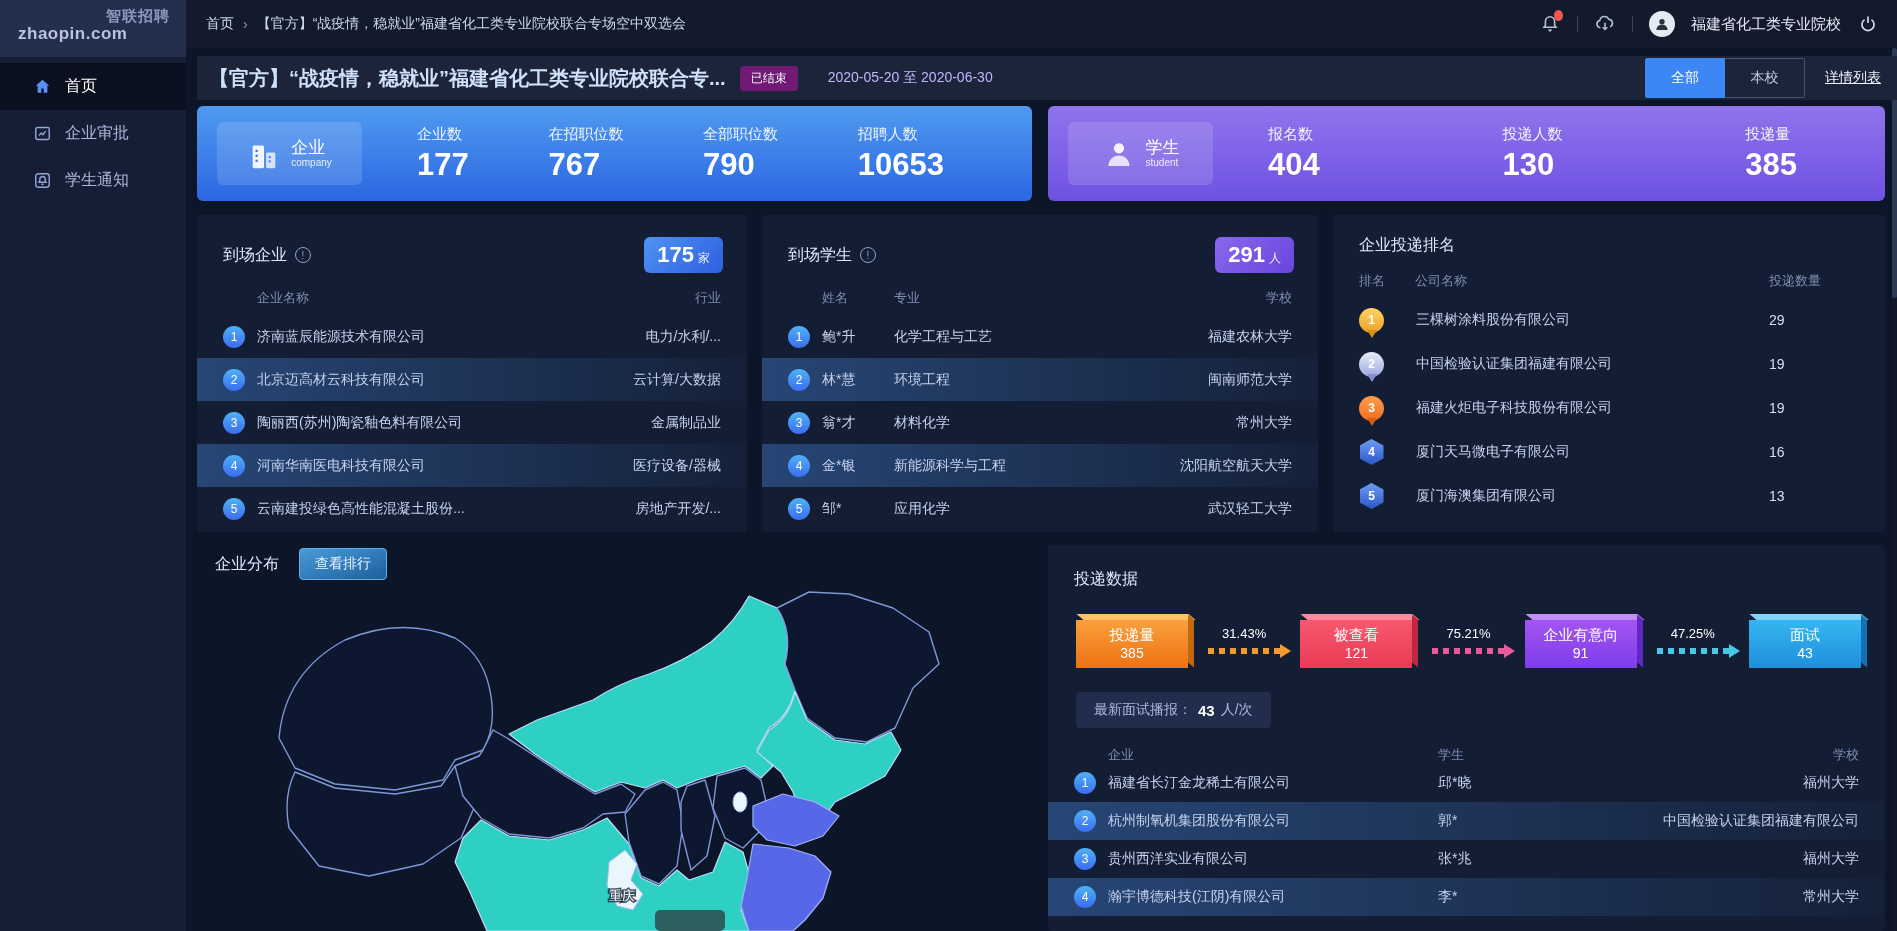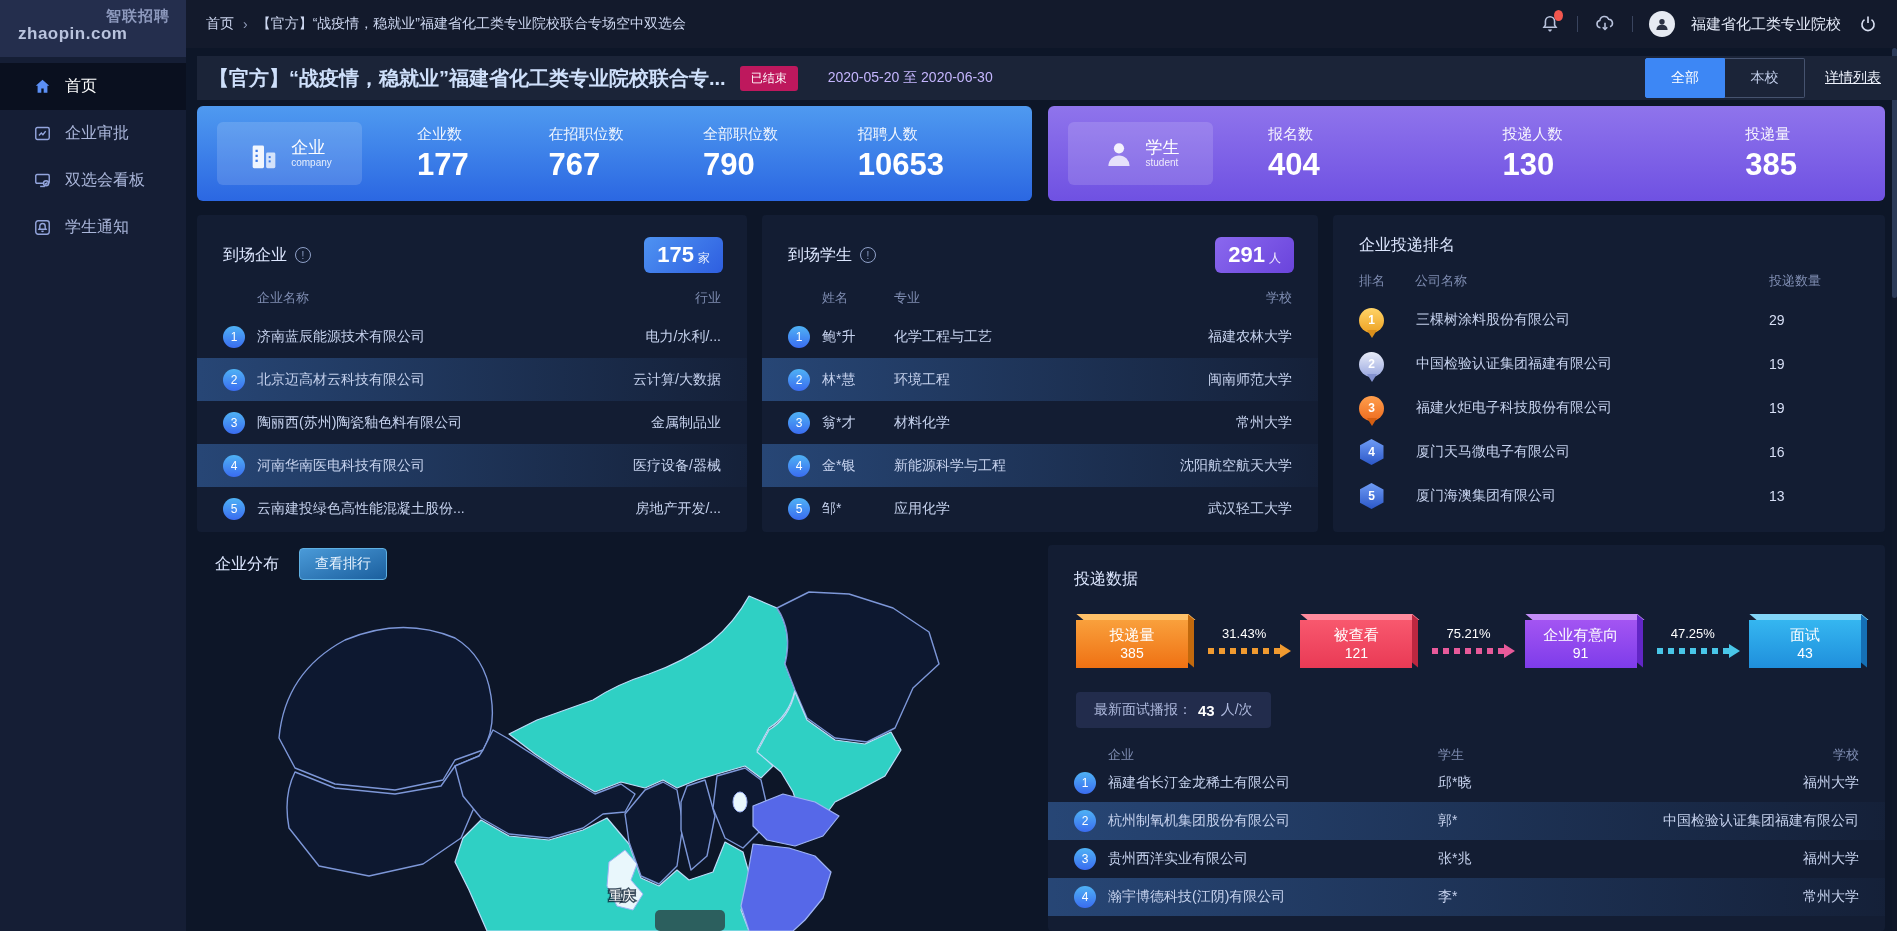--- a/index.html
+++ b/index.html
@@ -26,21 +26,21 @@
   .tb-icon svg{width:22px;height:22px;}
   .red-dot{position:absolute;top:-3px;right:-2px;width:9px;height:11px;border-radius:50%;background:#f2574f;}
   .v-div{width:1px;height:16px;background:#39445e;}
   .avatar{width:26px;height:26px;border-radius:50%;background:#e6eaf2;display:flex;align-items:center;justify-content:center;cursor:pointer;}
   .avatar svg{width:18px;height:18px;}
   .username{font-size:15px;color:#e4eaf8;}
 
   
   .hband{position:absolute;left:197px;right:0;top:56px;height:44px;background:#1b2438;display:flex;align-items:center;padding:0 16px 0 12px;z-index:3;}
   .h-title{font-size:20px;font-weight:700;color:#cfe0fb;max-width:575px;white-space:nowrap;overflow:hidden;}
-  .status-badge{margin-left:14px;background:#be185d;color:#fff;font-size:12px;padding:4px 11px;border-radius:3px;}
+  .status-badge{margin-left:14px;background:#701a75;color:#fff;font-size:12px;padding:4px 11px;border-radius:3px;}
   .h-dates{margin-left:30px;font-size:14px;color:#c4b5fd;}
   .h-right{margin-left:auto;display:flex;align-items:center;gap:20px;}
   .toggle{display:flex;}
   .tg{min-width:80px;height:40px;display:flex;align-items:center;justify-content:center;font-size:14px;cursor:pointer;}
   .tg-on{background:#3d87f5;color:#fff;border:1px solid #3d87f5;border-radius:2px 0 0 2px;}
   .tg-off{background:transparent;color:#c3cfeb;border:1px solid #46536f;border-left:none;border-radius:0 2px 2px 0;}
   .detail-link{font-size:14px;color:#eef2fc;text-decoration:underline;cursor:pointer;}
 
   
   .card{position:absolute;top:106px;height:95px;border-radius:6px;display:flex;align-items:center;padding:0 28px 0 20px;}
@@ -161,29 +161,20 @@
       </div>
       <div class="nav-item">
         <svg viewBox="0 0 24 24" fill="none" stroke="#93a5dd" stroke-width="1.8">
             <rect x="3.5" y="4.5" width="17" height="15" rx="2"></rect>
             <path d="M7.5 14.5l3-3 2 2 3.5-4.5"></path>
           </svg>
         <span>企业审批</span>
       </div>
       <div class="nav-item">
         <svg viewBox="0 0 24 24" fill="none" stroke="#93a5dd" stroke-width="1.8">
-            <rect x="3.5" y="4.5" width="17" height="11" rx="1.5"></rect>
-            <path d="M9 19.5h6"></path>
-            <circle cx="16.5" cy="15.5" r="3.2" fill="#151e35"></circle>
-            <path d="M15 15.6l1.2 1.2 2-2.2"></path>
-          </svg>
-        <span>双选会看板</span>
-      </div>
-      <div class="nav-item">
-        <svg viewBox="0 0 24 24" fill="none" stroke="#93a5dd" stroke-width="1.8">
             <rect x="3.5" y="3.5" width="17" height="17" rx="3"></rect>
             <path d="M12 7a3.4 3.4 0 0 0-3.4 3.4v2.2l-1 1.6h8.8l-1-1.6v-2.2A3.4 3.4 0 0 0 12 7z"></path>
             <path d="M10.8 16.2a1.3 1.3 0 0 0 2.4 0"></path>
           </svg>
         <span>学生通知</span>
       </div>
     </nav>
   </aside>
 
   <div class="topbar">

